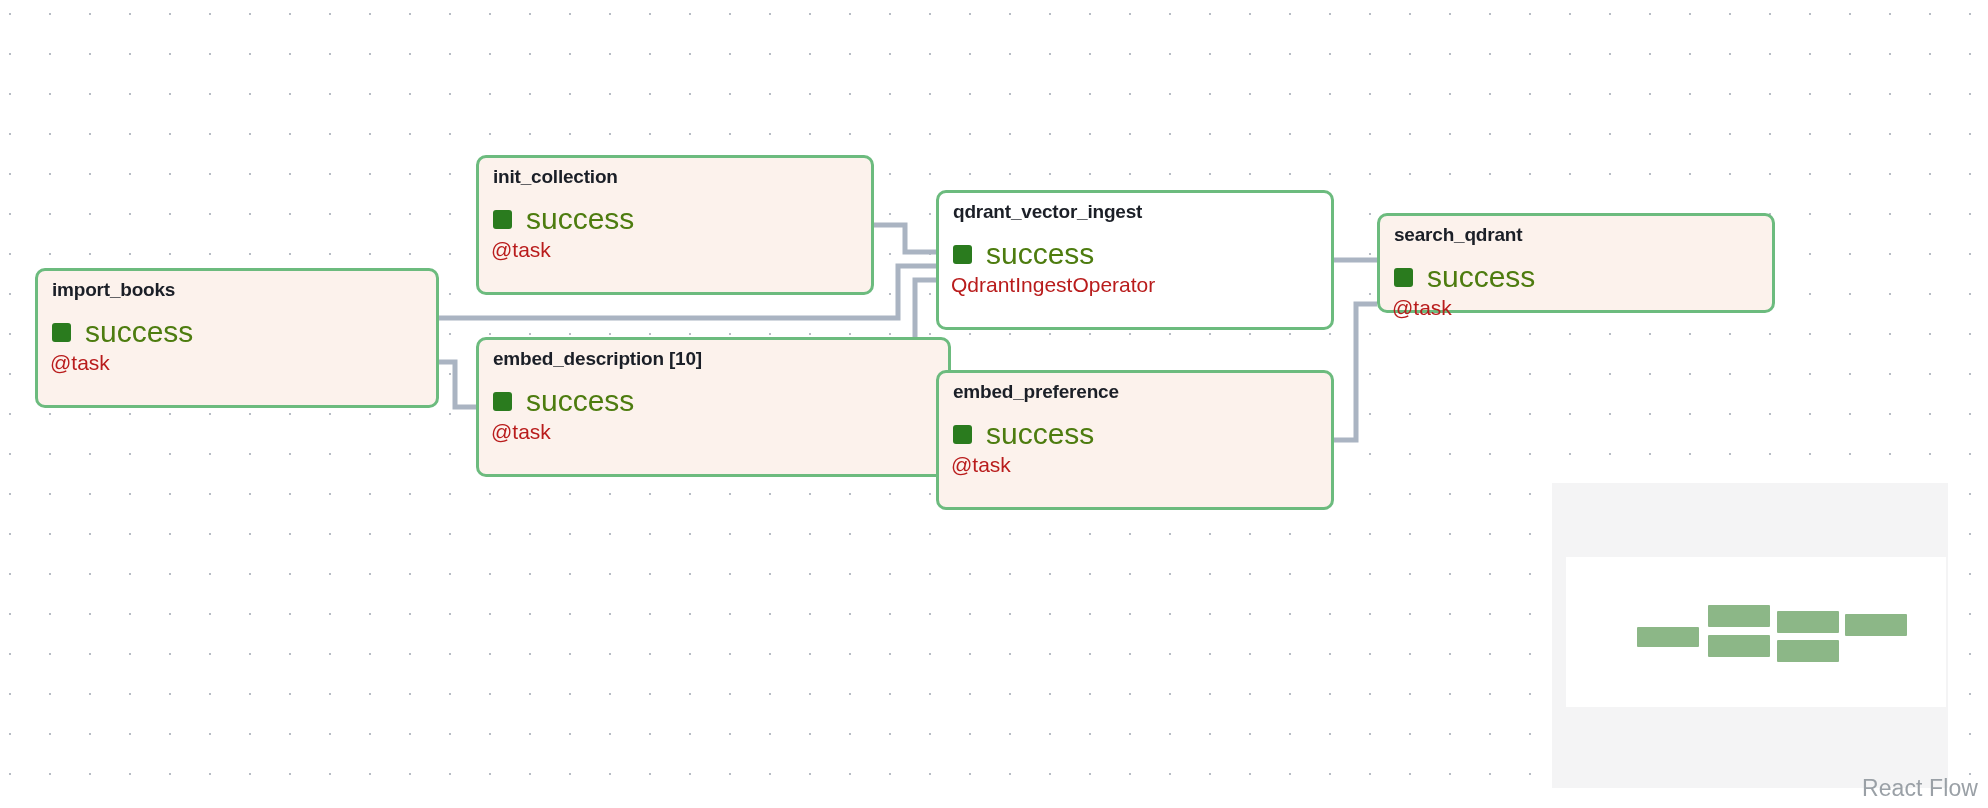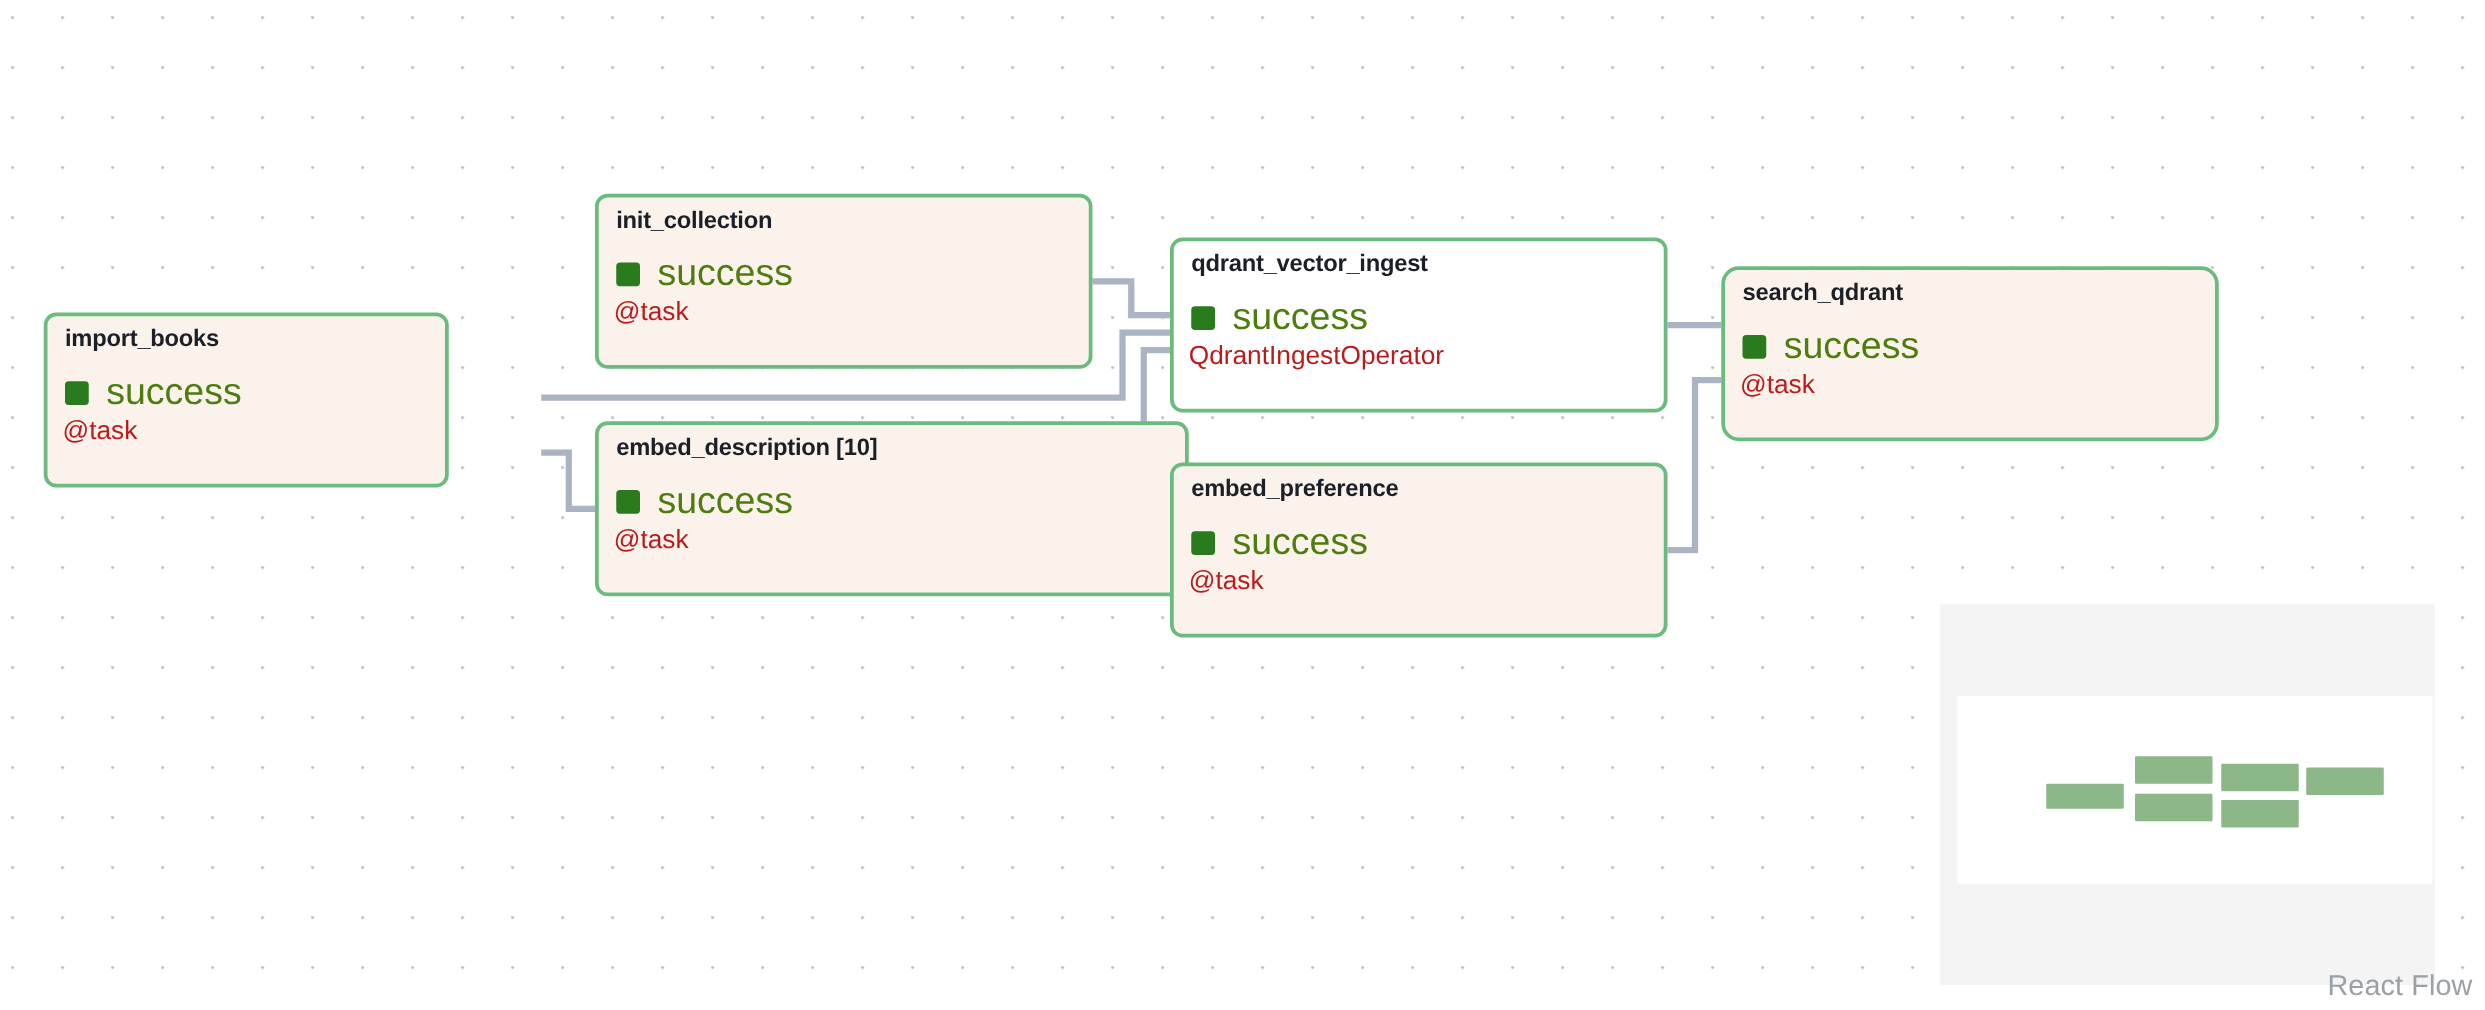--- a/index.html
+++ b/index.html
@@ -139,21 +139,21 @@
   <svg id="edge-layer" width="1988" height="808" viewBox="0 0 1988 808">
       <path class="edge-path" d="M 874 225 L 905 225 L 905 252 L 936 252" stroke="#aab4c2"></path>
       <path class="edge-path" d="M 433 318 L 898 318 L 898 266 L 936 266" stroke="#aab4c2"></path>
       <path class="edge-path" d="M 433 362 L 455 362 L 455 407 L 476 407" stroke="#aab4c2"></path>
       <path class="edge-path" d="M 874 407 L 915 407 L 915 280 L 936 280" stroke="#aab4c2"></path>
       <path class="edge-path" d="M 1334 260 L 1356 260 L 1356 260 L 1377 260" stroke="#aab4c2"></path>
       <path class="edge-path" d="M 1334 440 L 1356 440 L 1356 304 L 1377 304" stroke="#aab4c2"></path>
     </svg>
 
   <div id="node-layer">
-      <div class="node" style="left: 35px; top: 250px; width: 324px; height: 140px;">
+      <div class="node" style="left: 35px; top: 268px; width: 404px; height: 140px;">
         <div class="node-title">import_books</div>
         <div class="node-status">
           <span class="status-swatch"></span>
           <span class="status-label">success</span>
         </div>
         <div class="node-type">@task</div>
       </div>
       <div class="node" style="left: 476px; top: 155px; width: 398px; height: 140px;">
         <div class="node-title">init_collection</div>
         <div class="node-status">
@@ -179,21 +179,21 @@
         <div class="node-type">QdrantIngestOperator</div>
       </div>
       <div class="node" style="left: 936px; top: 370px; width: 398px; height: 140px;">
         <div class="node-title">embed_preference</div>
         <div class="node-status">
           <span class="status-swatch"></span>
           <span class="status-label">success</span>
         </div>
         <div class="node-type">@task</div>
       </div>
-      <div class="node" style="left: 1377px; top: 213px; width: 398px; height: 140px; border-radius: 14px;">
+      <div class="node" style="left: 1377px; top: 213px; width: 398px; height: 100px;">
         <div class="node-title">search_qdrant</div>
         <div class="node-status">
           <span class="status-swatch"></span>
           <span class="status-label">success</span>
         </div>
         <div class="node-type">@task</div>
       </div>
     </div>
 
   <div id="minimap" style="left: 1552px; top: 483px; width: 396px; height: 305px;">

